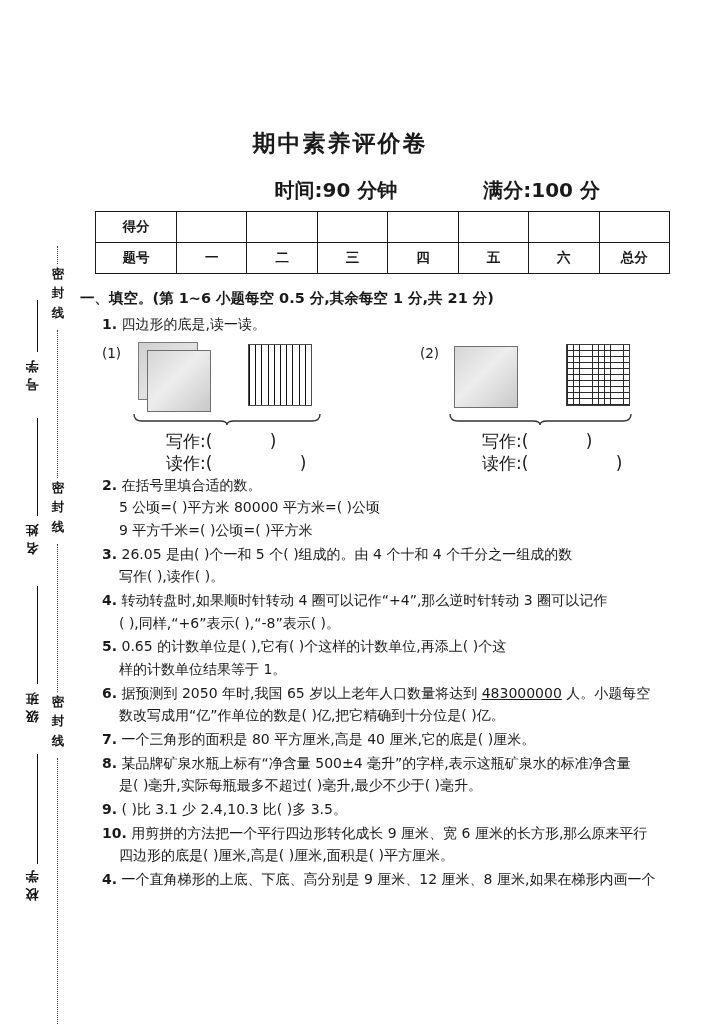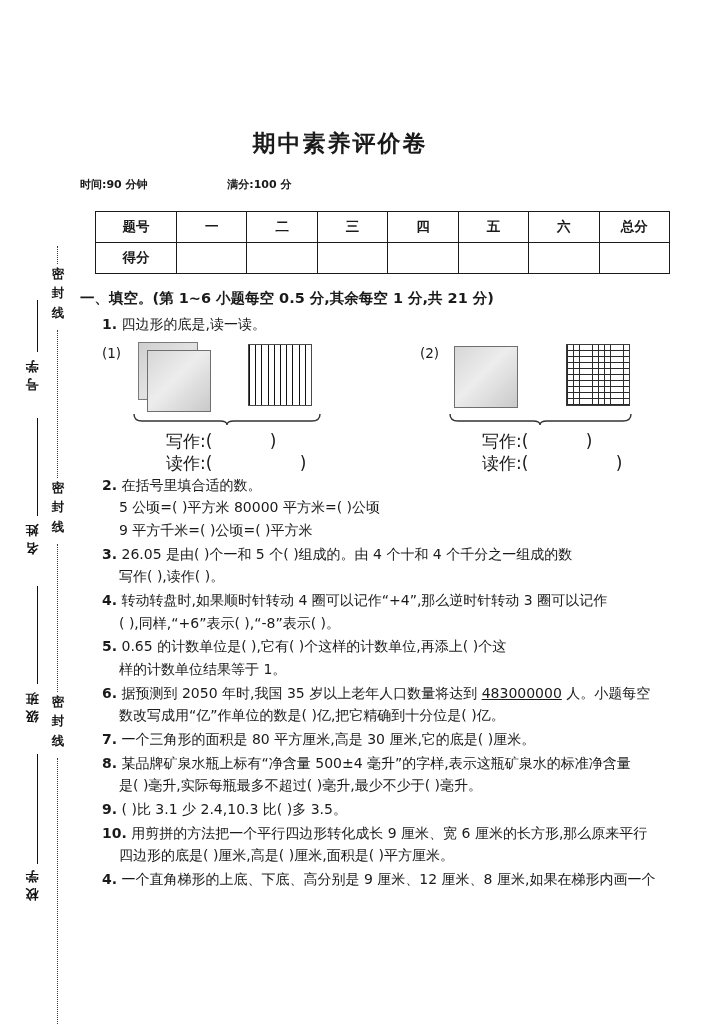--- a/index.html
+++ b/index.html
@@ -80,22 +80,22 @@
     font-size: 23px;
     font-weight: bold;
     letter-spacing: 2px;
     font-family: "DejaVu Sans", "Liberation Sans", sans-serif;
   }
   #meta-row {
     position: absolute;
     left: 0;
     top: 177px;
     width: 520px;
-    text-align: left;
-    font-size: 11px;
+    text-align: right;
+    font-size: 20px;
     font-weight: bold;
     font-family: "DejaVu Sans", "Liberation Sans", sans-serif;
   }
   #meta-row .meta-item { display: inline-block; }
   #meta-row .meta-gap { display: inline-block; width: 72px; }
 
   
   #score-table {
     position: absolute;
     left: 15px;
@@ -262,39 +262,39 @@
 
   <div id="meta-row">
     <span class="meta-item">时间:90 分钟</span>
     <span class="meta-gap"></span>
     <span class="meta-item">满分:100 分</span>
   </div>
 
   <table id="score-table">
     <tbody>
         <tr>
+      <td class="head-cell">得分</td>
+      <td></td>
+      <td></td>
+      <td></td>
+      <td></td>
+      <td></td>
+      <td></td>
+      <td></td>
+    </tr>
+    <tr>
       <td class="head-cell">题号</td>
       <td>一</td>
       <td>二</td>
       <td>三</td>
       <td>四</td>
       <td>五</td>
       <td>六</td>
       <td>总分</td>
     </tr>
-    <tr>
-      <td class="head-cell">得分</td>
-      <td></td>
-      <td></td>
-      <td></td>
-      <td></td>
-      <td></td>
-      <td></td>
-      <td></td>
-    </tr>
   </tbody>
     </table>
 
   <div id="content">
 
     <div class="section-head">一、填空。(第 1~6 小题每空 0.5 分,其余每空 1 分,共 21 分)</div>
 
     <div class="q">
       <span class="qnum">1.</span>
       <span>四边形的底是,读一读。</span>
@@ -364,27 +364,27 @@
     </div>
 
     <div class="q">
       <span class="qnum">5.</span>
       <span>0.65 的计数单位是(        ),它有(          )个这样的计数单位,再添上(          )个这</span>
       <span class="cont">样的计数单位结果等于 1。</span>
     </div>
 
     <div class="q">
       <span class="qnum">6.</span>
-      <span>据预测到 2050 年时,我国 35 岁以上老年人口数量将达到 </span><span class="u">483000000</span><span> 人。小题每空</span>
+      <span>据预测到 2050 年时,我国 65 岁以上老年人口数量将达到 </span><span class="u">483000000</span><span> 人。小题每空</span>
       <span class="cont">数改写成用“亿”作单位的数是(          )亿,把它精确到十分位是(        )亿。</span>
     </div>
 
     <div class="q">
       <span class="qnum">7.</span>
-      <span>一个三角形的面积是 80 平方厘米,高是 30 厘米,它的底是(          )厘米。</span>
+      <span>一个三角形的面积是 80 平方厘米,高是 40 厘米,它的底是(          )厘米。</span>
     </div>
 
     <div class="q">
       <span class="qnum">8.</span>
       <span>某品牌矿泉水瓶上标有“净含量 500±4 毫升”的字样,表示这瓶矿泉水的标准净含量</span>
       <span class="cont">是(          )毫升,实际每瓶最多不超过(          )毫升,最少不少于(          )毫升。</span>
     </div>
 
     <div class="q">
       <span class="qnum">9.</span>

